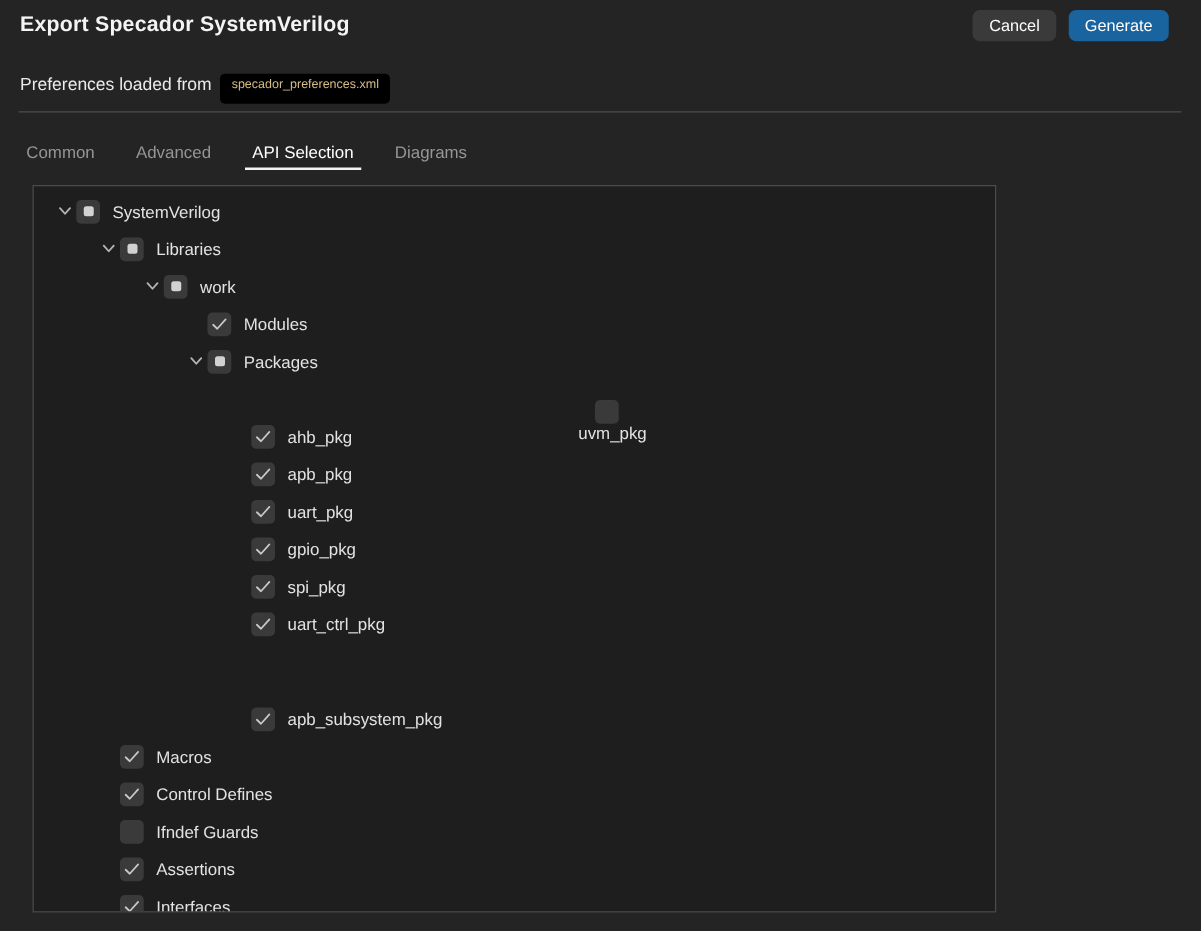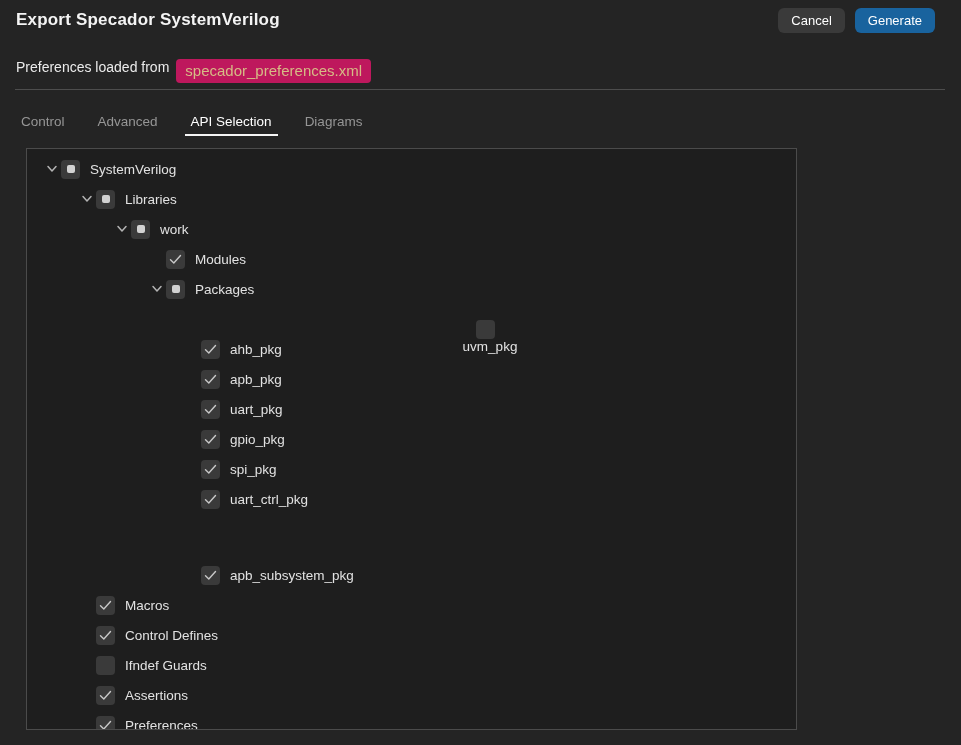--- a/index.html
+++ b/index.html
@@ -23,22 +23,22 @@
   .btn-cancel { background:#3a3a3a; }
   .btn-generate { background:#19639e; }
 
   
   .pref-line {
     position:absolute; left:16px; top:59px; height:24px;
     display:flex; font-size:14px; color:#ebebeb;
   }
   .chip {
     display:inline-block; margin-left:7px; padding:3px 9px;
-    background:#be185d; border-radius:4px;
-    color:#d6bc85; font-size:15px;
+    background:#000000; border-radius:4px;
+    color:#d6bc85; font-size:10px;
   }
 
   .separator { position:absolute; top:89px; left:15px; right:16px; height:1px; background:#4d4d4d; }
 
   
   .tabs { position:absolute; top:110px; left:15px; display:flex; }
   .tab {
     position:relative; height:24px; line-height:24px; padding:0 6px; margin-right:21px;
     font-size:13.5px; color:#969696; cursor:pointer;
   }
@@ -77,21 +77,21 @@
 </div>
 
 <div class="pref-line">
   <span>Preferences loaded from</span>
   <span class="chip">specador_preferences.xml</span>
 </div>
 
 <div class="separator"></div>
 
 <div class="tabs">
-  <div class="tab">Control</div>
+  <div class="tab">Common</div>
   <div class="tab">Advanced</div>
   <div class="tab active">API Selection</div>
   <div class="tab">Diagrams</div>
 </div>
 
 <div class="tree-panel" id="tree-panel">
     <div class="tree-row" style="padding-left: 17px;">
     <span class="expander">
         <svg width="12" height="8" viewBox="0 0 12 8">
           <polyline points="2,1.5 6,6 10,1.5" fill="none" stroke="#b4b4b4" stroke-width="1.5" stroke-linecap="round" stroke-linejoin="round"></polyline>
@@ -244,15 +244,15 @@
       </span>
     <span class="row-label">Assertions</span>
   </div>
     <div class="tree-row" style="padding-left: 52px;">
     <span class="expander"></span>
     <span class="checkbox">
         <svg width="13" height="11" viewBox="0 0 13 11">
           <polyline points="1.5,5.8 4.8,9 11.5,1.5" fill="none" stroke="#c8c8c8" stroke-width="1.4" stroke-linecap="round" stroke-linejoin="round"></polyline>
         </svg>
       </span>
-    <span class="row-label">Preferences</span>
+    <span class="row-label">Interfaces</span>
   </div>
   </div>
 
 </body></html>

